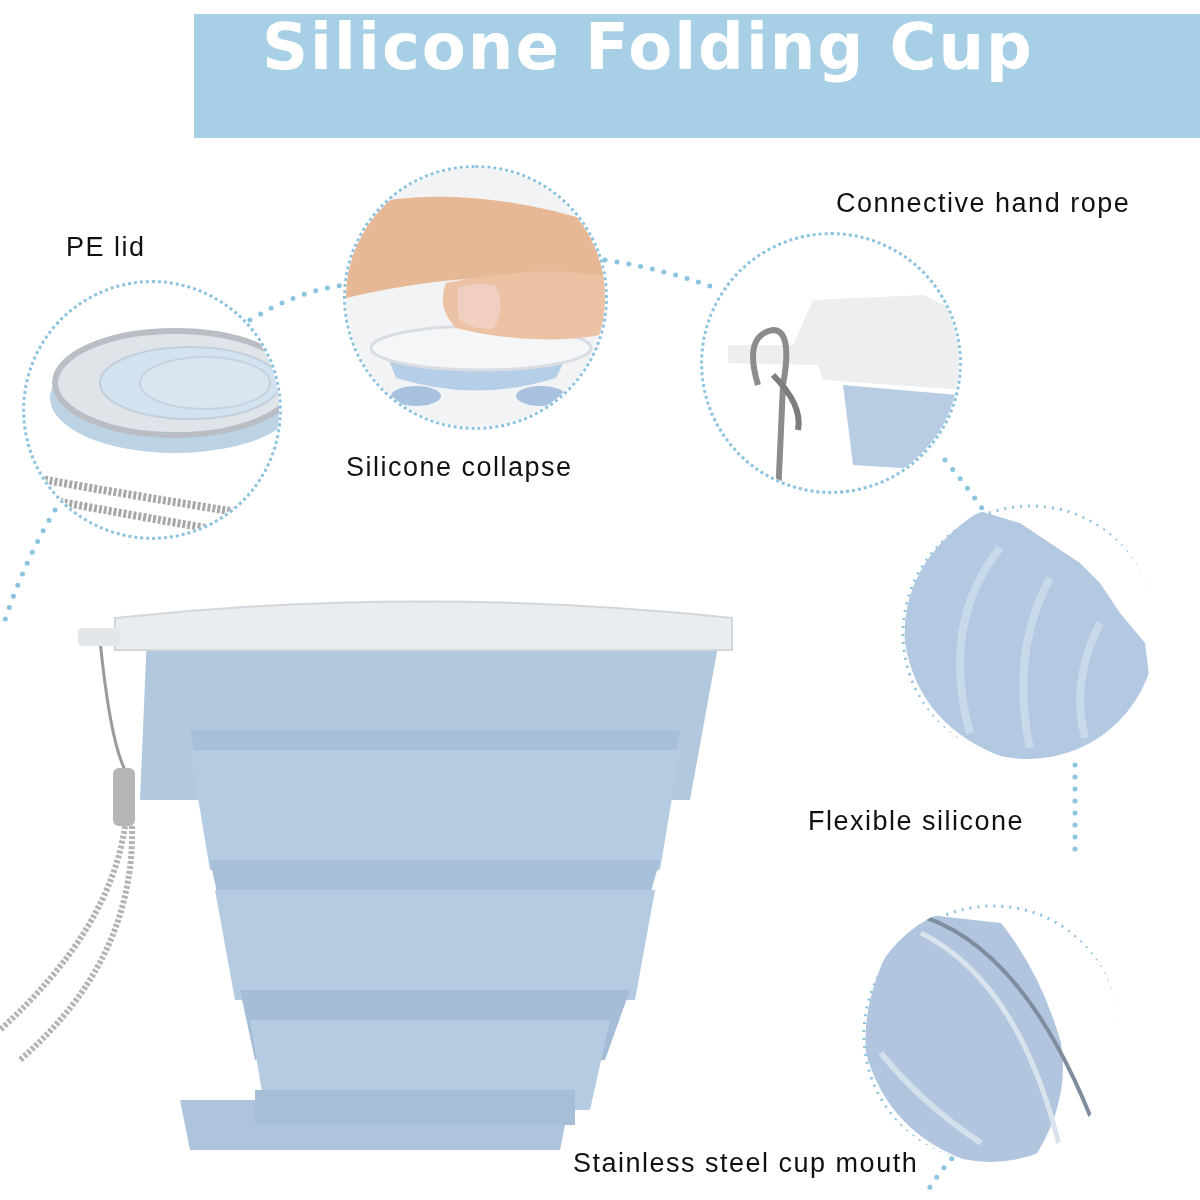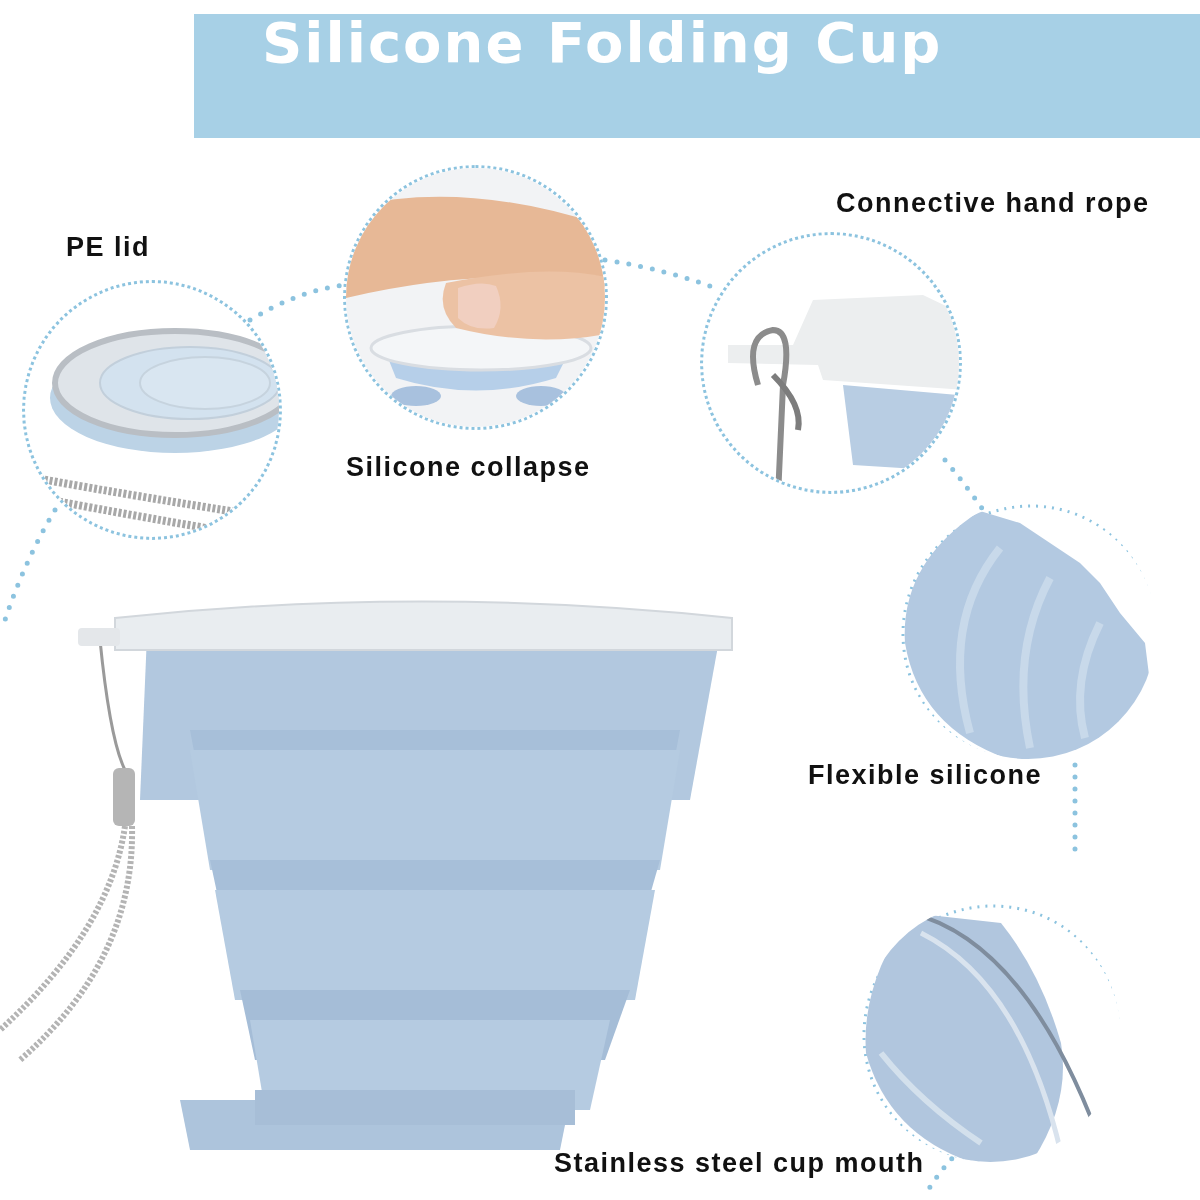--- a/index.html
+++ b/index.html
@@ -1,21 +1,21 @@
 <!DOCTYPE html>
 <html><head>
 <meta charset="utf-8">
 <style>
   html, body { margin:0; padding:0; }
   body { width:1200px; height:1200px; background:#ffffff; position:relative; overflow:hidden;
          font-family:"Liberation Sans", "DejaVu Sans", sans-serif; }
   .banner { position:absolute; left:194px; top:0; width:1006px; height:138px; background:#a7d0e6; top:0; }
   .title { position:absolute; left:262px; top:10px; font-family:"DejaVu Sans", sans-serif; font-weight:bold;
-           font-size:56px; color:#ffffff; letter-spacing:2px; white-space:nowrap; }
-  .label { position:absolute; font-size:27px; color:#111; letter-spacing:1.5px; white-space:nowrap;font-weight:bold; }
+           font-size:64px; color:#ffffff; letter-spacing:2px; white-space:nowrap; }
+  .label { position:absolute; font-size:27px; color:#111; letter-spacing:1.5px; white-space:nowrap; }
   .circle { position:absolute; border-radius:50%; border:3px dotted #8cc3df; box-sizing:border-box; overflow:hidden; }
   .dots { position:absolute; }
   svg { display:block; }
 </style>
 </head>
 <body>
 
 <div class="banner" style="top:14px;height:124px;"></div>
 <div class="title">Silicone Folding Cup</div>
 
@@ -68,32 +68,32 @@
 
 <div class="circle" style="left:897px;top:500px;width:262px;height:262px;border-color:transparent;">
   <svg width="262" height="262">
     <circle cx="131" cy="131" r="128" fill="none" stroke="#8cc3df" stroke-width="3" stroke-dasharray="2 6"></circle>
     <path d="M80,8 Q0,60 5,140 Q20,230 120,260 Q220,250 250,180 L245,140 L220,110 L200,80 L180,60 L150,40 L120,20 Z" fill="#b3c9e1"></path>
     <path d="M100,45 Q40,120 70,230" stroke="#c8d9ea" stroke-width="8" fill="none"></path>
     <path d="M150,75 Q110,150 130,245" stroke="#c8d9ea" stroke-width="8" fill="none"></path>
     <path d="M200,120 Q170,180 185,235" stroke="#c8d9ea" stroke-width="8" fill="none"></path>
   </svg>
 </div>
-<div class="label" style="left:808px;top:760px;">Flexible silicone</div>
+<div class="label" style="left:808px;top:806px;">Flexible silicone</div>
 
 <div class="circle" style="left:858px;top:900px;width:265px;height:265px;border-color:transparent;">
   <svg width="265" height="265">
     <circle cx="132" cy="132" r="129" fill="none" stroke="#8cc3df" stroke-width="3" stroke-dasharray="2 6"></circle>
     <path d="M50,10 Q0,80 5,150 Q30,240 130,265 L170,260 Q210,200 200,140 Q180,70 140,20 Z" fill="#b1c6de"></path>
     <path d="M50,10 Q170,40 245,255" stroke="#7f8d9e" stroke-width="4" fill="none"></path>
     <path d="M60,30 Q160,80 200,250" stroke="#d9e3ee" stroke-width="5" fill="none"></path>
     <path d="M20,150 Q60,200 120,240" stroke="#d3e0ec" stroke-width="6" fill="none"></path>
   </svg>
 </div>
-<div class="label" style="left:554px;top:1148px;">Stainless steel cup mouth</div>
+<div class="label" style="left:573px;top:1148px;">Stainless steel cup mouth</div>
 
 <svg style="position:absolute;left:0;top:590px;" width="760" height="600">
 
   <path d="M100,50 Q110,150 125,180" stroke="#9a9a9a" stroke-width="3" fill="none"></path>
   <rect x="113" y="178" width="22" height="58" rx="6" fill="#b5b5b5"></rect>
   <path d="M125,236 Q110,340 0,440" stroke="#b4b4b4" stroke-width="6" fill="none" stroke-dasharray="3 2"></path>
   <path d="M132,236 Q135,370 20,470" stroke="#b4b4b4" stroke-width="6" fill="none" stroke-dasharray="3 2"></path>
 
   <path d="M147,45 L720,45 L690,210 L140,210 Z" fill="#b2c8df"></path>
   <path d="M190,140 L680,140 L665,220 L205,220 Z" fill="#a7bfd9"></path>

